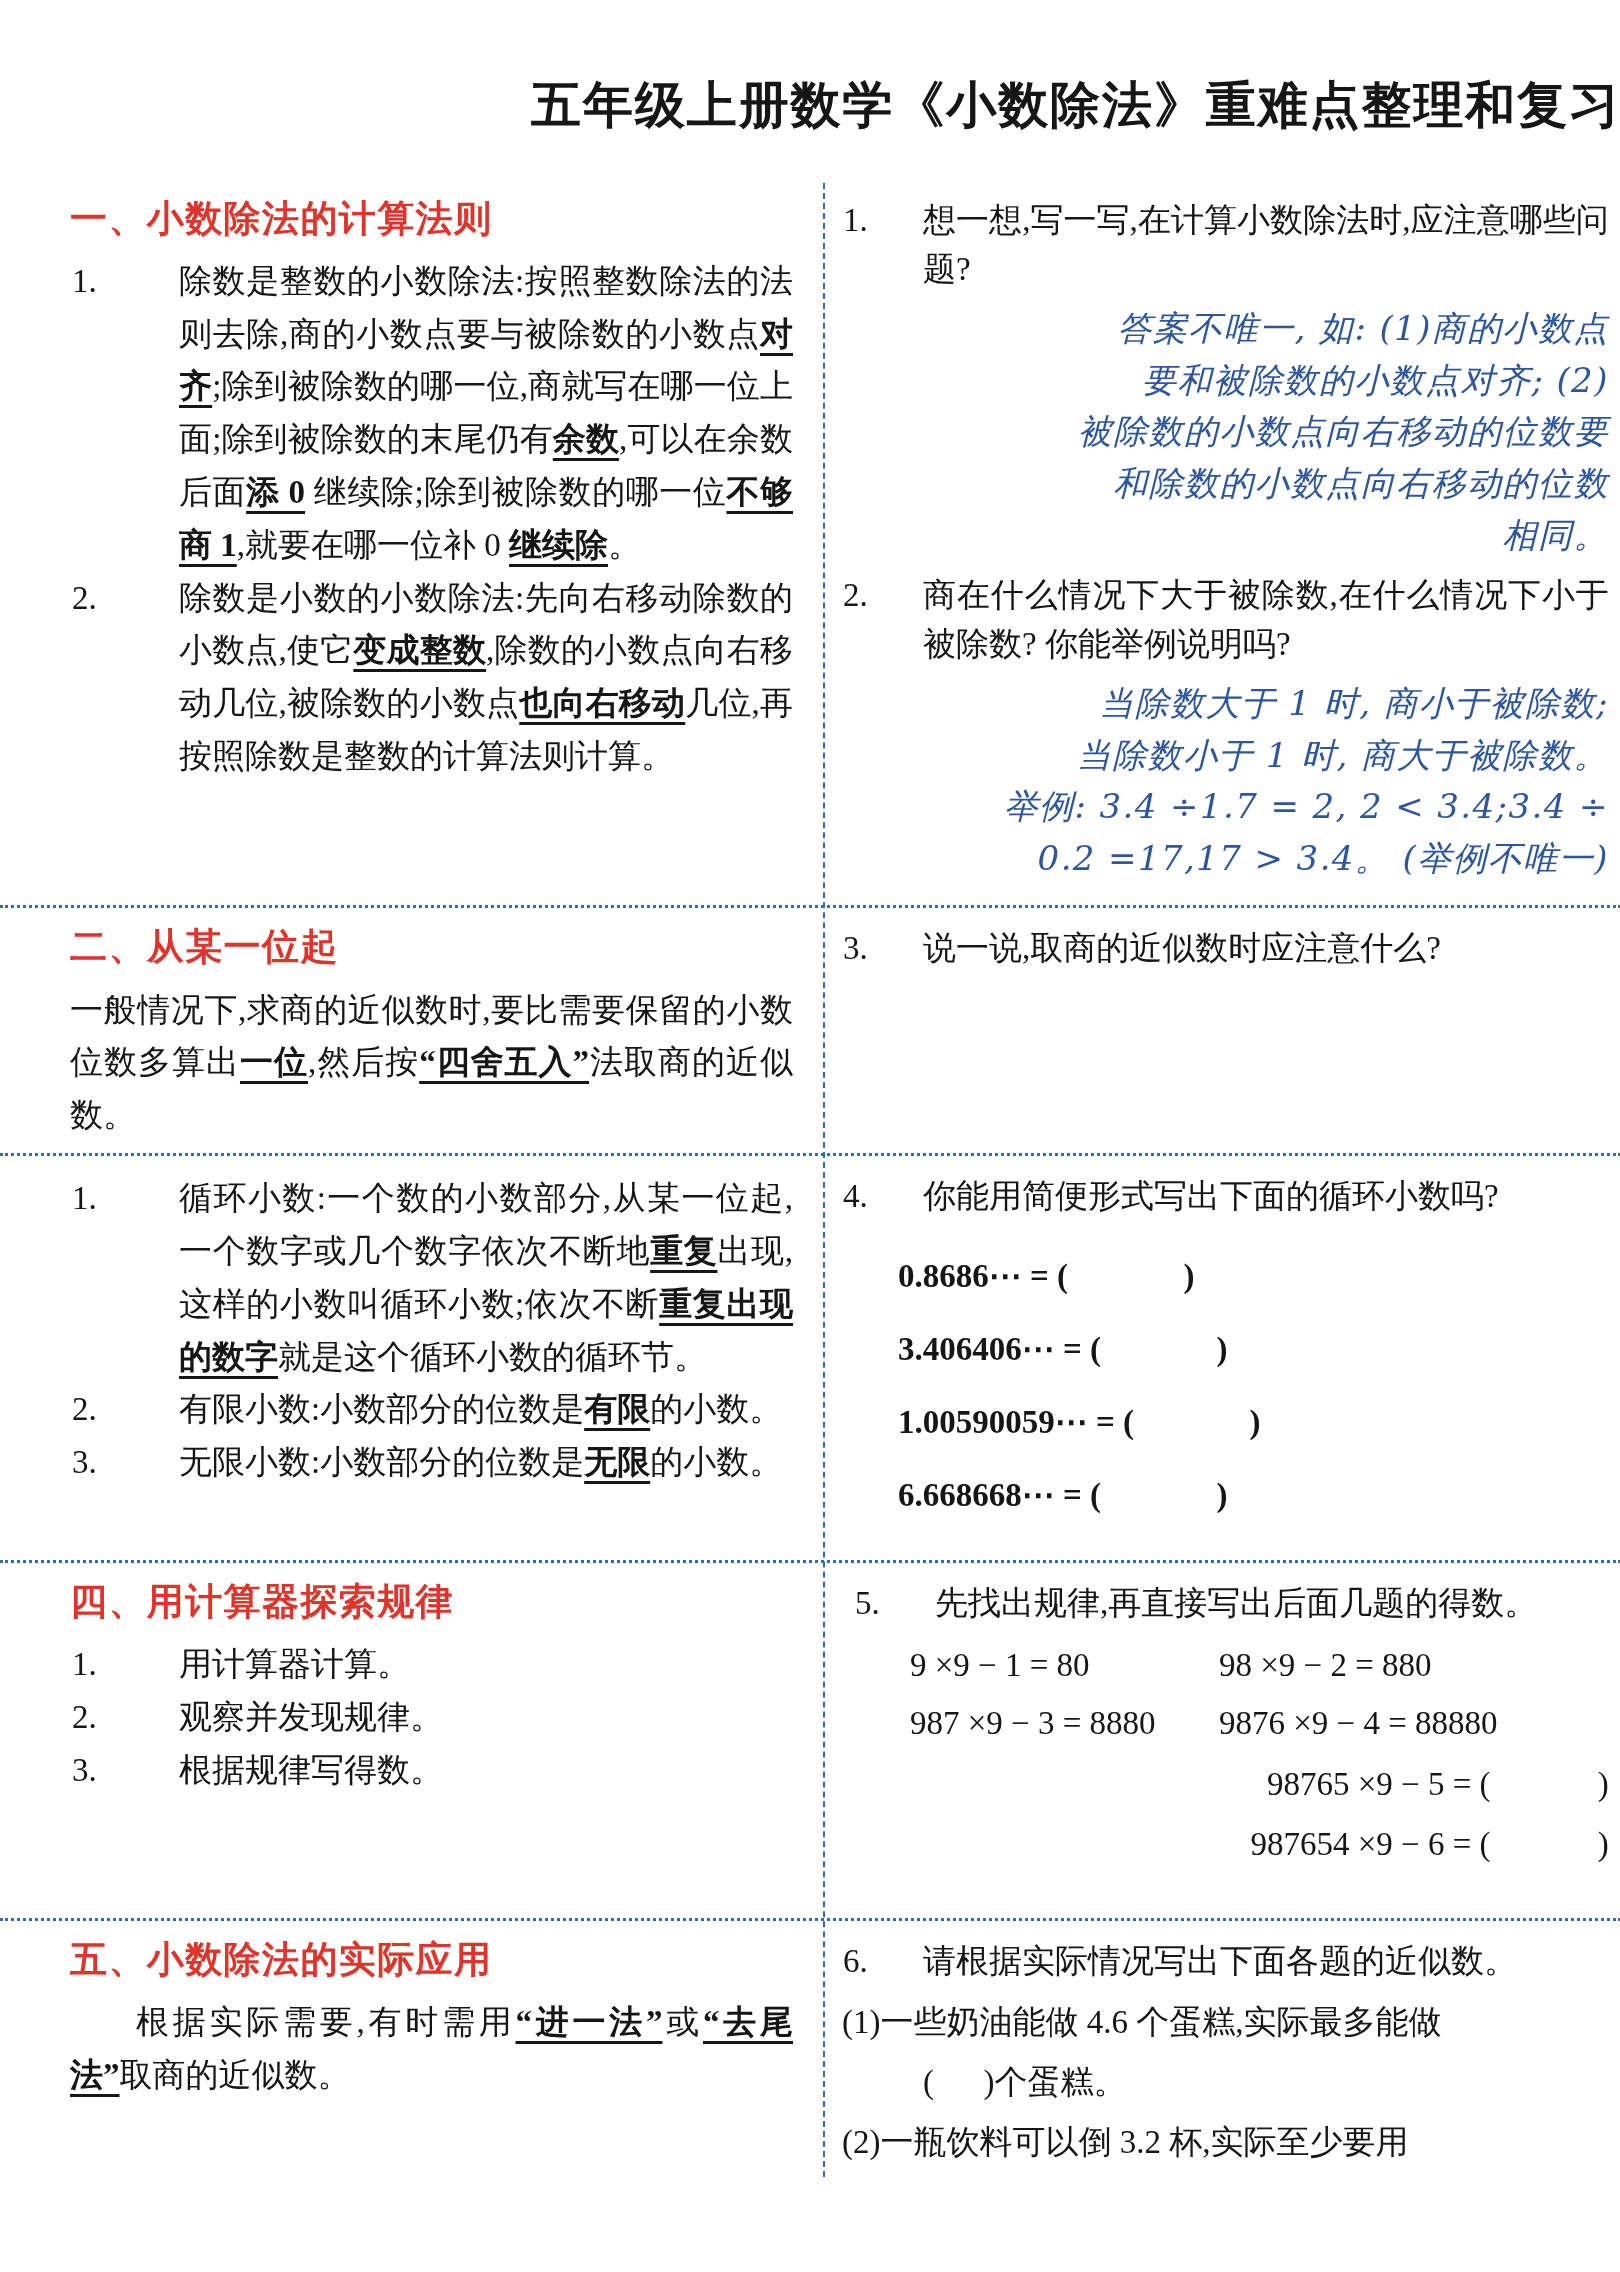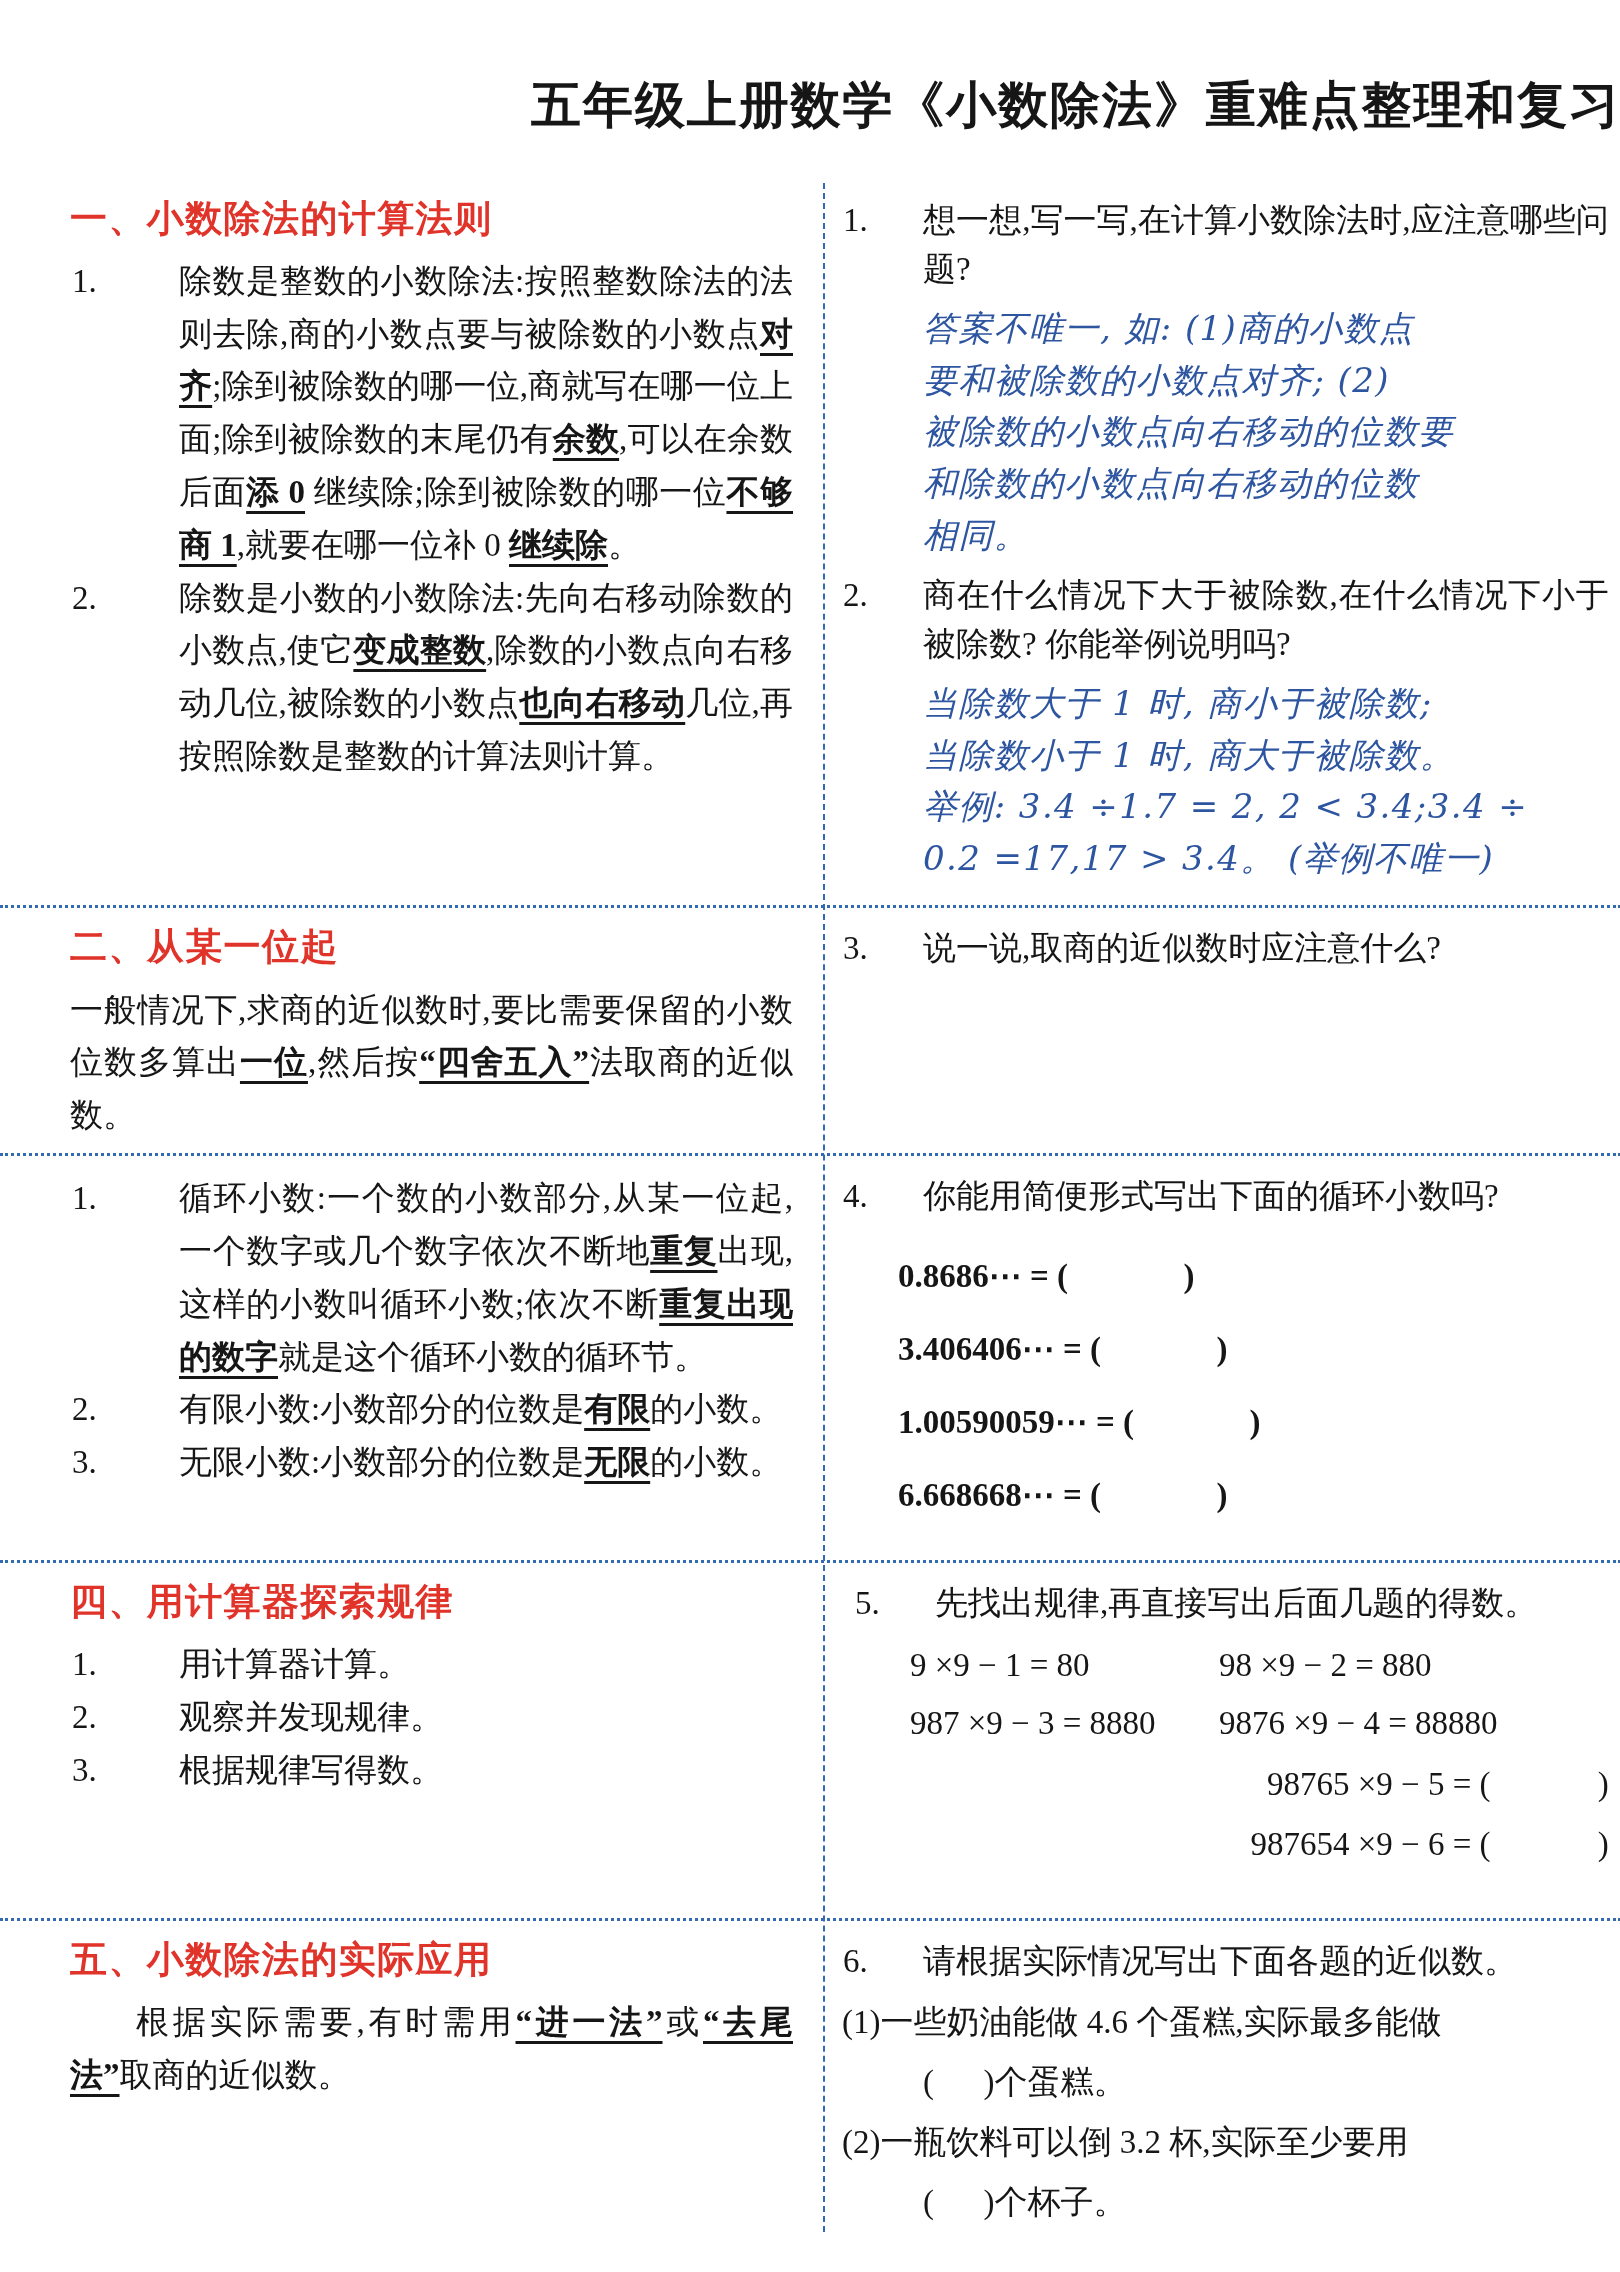--- a/index.html
+++ b/index.html
@@ -70,21 +70,21 @@
   }
 
   .question {
     position: relative;
     padding-left: 81px;
     font-size: 33px;
     line-height: 1.5;
     text-align: justify;
   }
   .question .num { position: absolute; left: 0.9px; top: 0; }
-  .answer { padding-left: 81px; margin: 8.4px 0 9.4px; }
+  .answer { padding-left: 81px; margin: 8.4px 0 9.4px; text-align: right; }
   .ans-line {
     font-family: "DejaVu Serif", serif;
     font-style: italic;
     color: var(--blue);
     font-size: 34px;
     line-height: 1.52;
     letter-spacing: 1.4px;
     white-space: nowrap;
   }
   .blank-line { padding-left: 56px; font-size: 33px; margin-top: 34px; white-space: nowrap; font-weight: bold; }
@@ -173,19 +173,18 @@
       <div class="row row-5">
         <div class="left-cell">
           <div class="sec-heading">五、小数除法的实际应用</div>
           <div class="para indent"><span class="plain">根据实际需要,有时需用</span><span class="em">“进一法”</span><span class="plain">或</span><span class="em">“去尾法”</span><span class="plain">取商的近似数。</span></div>
         </div>
         <div class="right-cell">
           <div class="question"><span class="num">6.</span><span class="q-text">请根据实际情况写出下面各题的近似数。</span></div>
           <div class="subitem">(1)一些奶油能做 4.6 个蛋糕,实际最多能做</div>
           <div class="subitem sub-cont">(&nbsp;&nbsp;&nbsp;&nbsp;&nbsp;&nbsp;)个蛋糕。</div>
           <div class="subitem">(2)一瓶饮料可以倒 3.2 杯,实际至少要用</div>
-          <div class="subitem sub-cont">(&nbsp;&nbsp;&nbsp;&nbsp;&nbsp;&nbsp;)个杯子。</div>
         </div>
       </div>
     </div>
 
 </div>
 
 
 </body></html>

